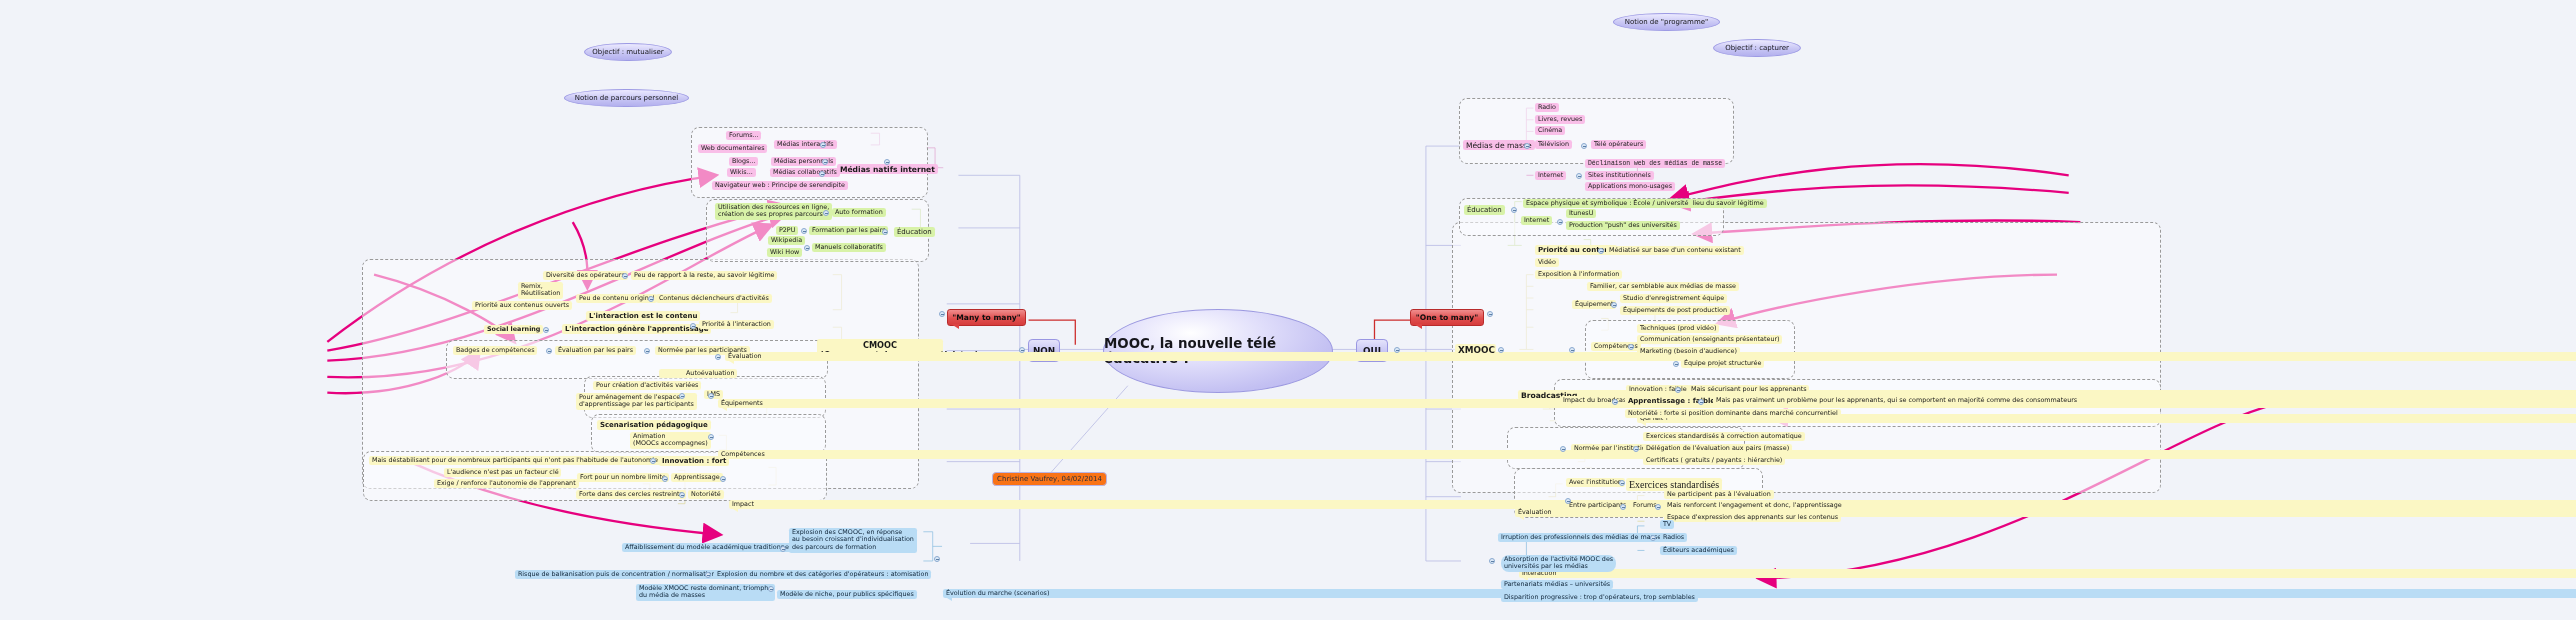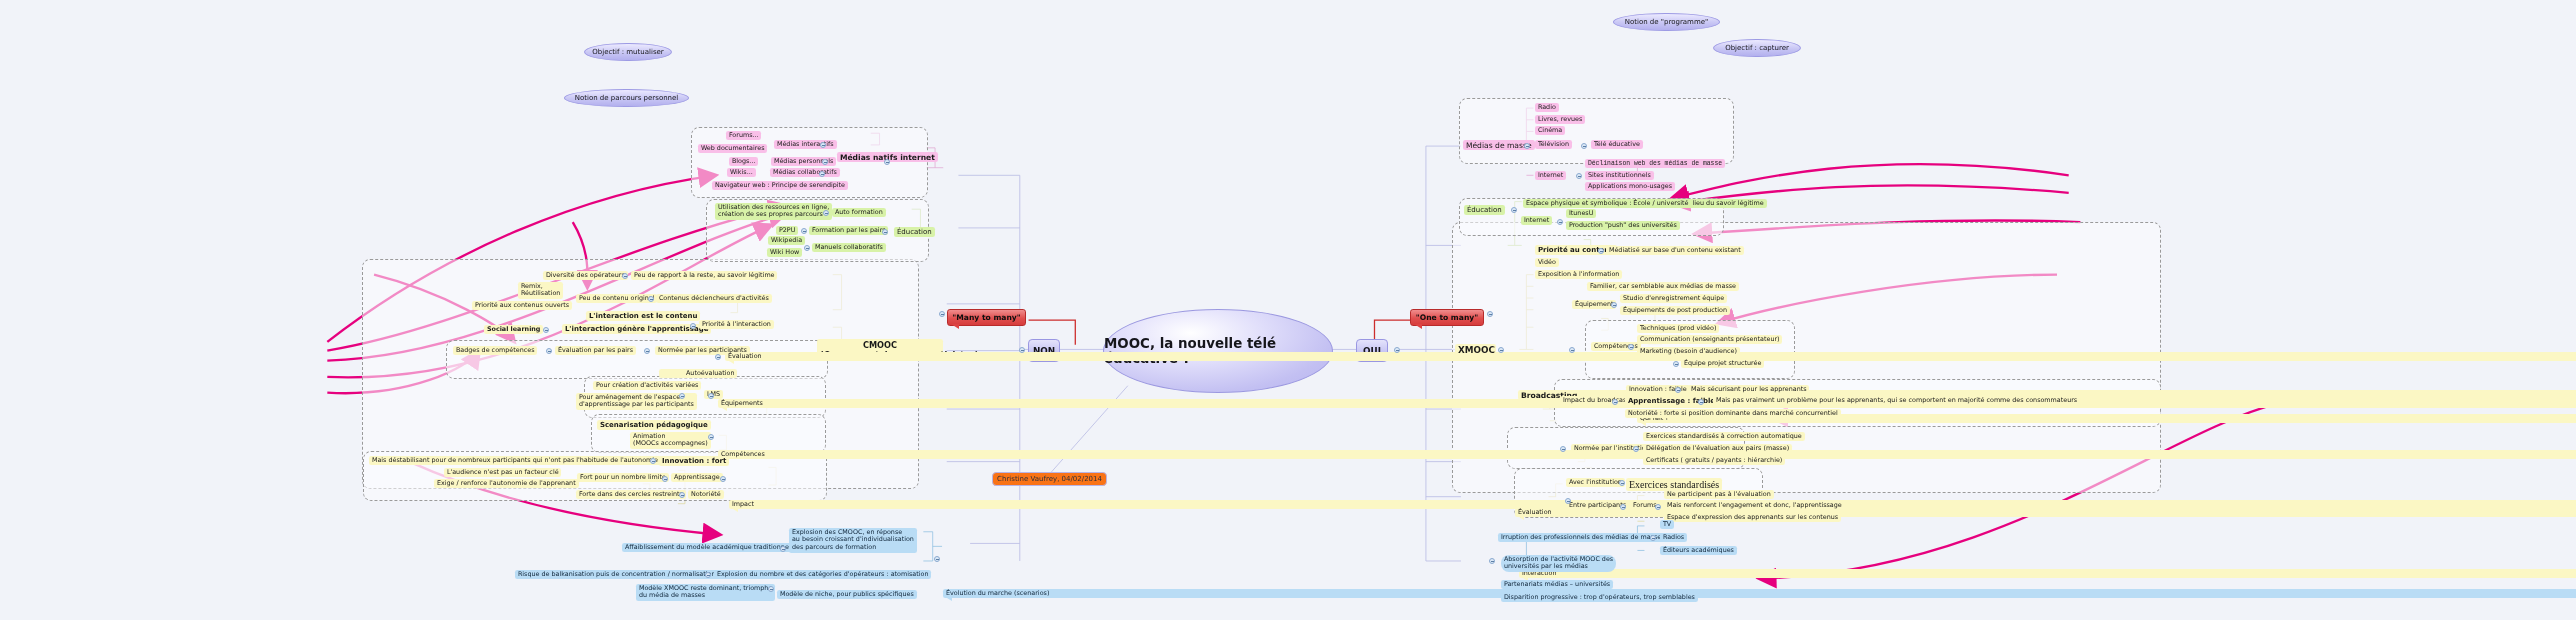--- a/index.html
+++ b/index.html
@@ -229,21 +229,21 @@
   <div class="ouinon" style="left:1356px;top:339px;width:30px;height:21px;font-size:8.8px;">OUI</div>
 
   <div class="redcall" style="left:947px;top:309px;width:77px;height:15px;font-size:7.6px;">"Many to many"</div>
   <div class="redcall" style="left:1410px;top:309px;width:72px;height:15px;font-size:7.6px;">"One to many"</div>
 
   <div class="credit" style="left:992px;top:472px;font-size:7px;">Christine Vaufrey, 04/02/2014</div>
 
   <div class="node n-yellow bold" style="left:817px;top:339px;width:126px;font-size:8.2px;text-align:center;">CMOOC
 (Communautaires, connectivistes)</div>
 
-  <div class="node n-pink bold" style="left:837px;top:152px;font-size:7.6px;">Médias natifs internet</div>
+  <div class="node n-pink bold" style="left:837px;top:164px;font-size:7.6px;">Médias natifs internet</div>
   <div class="node n-pink" style="left:774px;top:140px;font-size:6.4px;">Médias interactifs</div>
   <div class="node n-pink" style="left:726px;top:131px;font-size:6.4px;">Forums...</div>
   <div class="node n-pink" style="left:698px;top:144px;font-size:6.4px;">Web documentaires</div>
   <div class="node n-pink" style="left:771px;top:157px;font-size:6.4px;">Médias personnels</div>
   <div class="node n-pink" style="left:729px;top:157px;font-size:6.4px;">Blogs...</div>
   <div class="node n-pink" style="left:770px;top:168px;font-size:6.4px;">Médias collaboratifs</div>
   <div class="node n-pink" style="left:727px;top:168px;font-size:6.4px;">Wikis...</div>
   <div class="node n-pink" style="left:712px;top:181px;font-size:6.4px;">Navigateur web : Principe de serendipite</div>
 
   <div class="node n-green" style="left:894px;top:227px;font-size:7px;">Éducation</div>
@@ -307,21 +307,21 @@
   <div class="node n-blue" style="left:777px;top:590px;font-size:6.4px;">Modèle de niche, pour publics spécifiques</div>
   <div class="node n-blue bub bub-b" style="left:943px;top:553px;font-size:6.4px;">Évolution du marche (scenarios)</div>
 
   <div class="node n-yellow bold" style="left:1455px;top:344px;width:41px;font-size:8.8px;text-align:center;">XMOOC</div>
 
   <div class="node n-pink" style="left:1463px;top:140px;font-size:7.6px;">Médias de masse</div>
   <div class="node n-pink" style="left:1535px;top:103px;font-size:6.4px;">Radio</div>
   <div class="node n-pink" style="left:1535px;top:115px;font-size:6.4px;">Livres, revues</div>
   <div class="node n-pink" style="left:1535px;top:126px;font-size:6.4px;">Cinéma</div>
   <div class="node n-pink" style="left:1535px;top:140px;font-size:6.4px;">Télévision</div>
-  <div class="node n-pink" style="left:1591px;top:140px;font-size:6.4px;">Télé éducative</div>
+  <div class="node n-pink" style="left:1591px;top:140px;font-size:6.4px;">Télé opérateurs</div>
   <div class="node n-pink" style="left:1535px;top:171px;font-size:6.4px;">Internet</div>
   <div class="node n-pink" style="left:1585px;top:159px;font-size:6.4px;font-family:Liberation Mono, monospace;">Déclinaison web des médias de masse</div>
   <div class="node n-pink" style="left:1585px;top:171px;font-size:6.4px;">Sites institutionnels</div>
   <div class="node n-pink" style="left:1585px;top:182px;font-size:6.4px;">Applications mono-usages</div>
 
   <div class="node n-green" style="left:1464px;top:205px;font-size:7px;">Éducation</div>
   <div class="node n-green" style="left:1523px;top:199px;font-size:6.4px;">Espace physique et symbolique : École / université  lieu du savoir légitime</div>
   <div class="node n-green" style="left:1521px;top:216px;font-size:6.4px;">Internet</div>
   <div class="node n-green" style="left:1566px;top:209px;font-size:6.4px;">ItunesU</div>
   <div class="node n-green" style="left:1566px;top:221px;font-size:6.4px;">Production "push" des universités</div>

